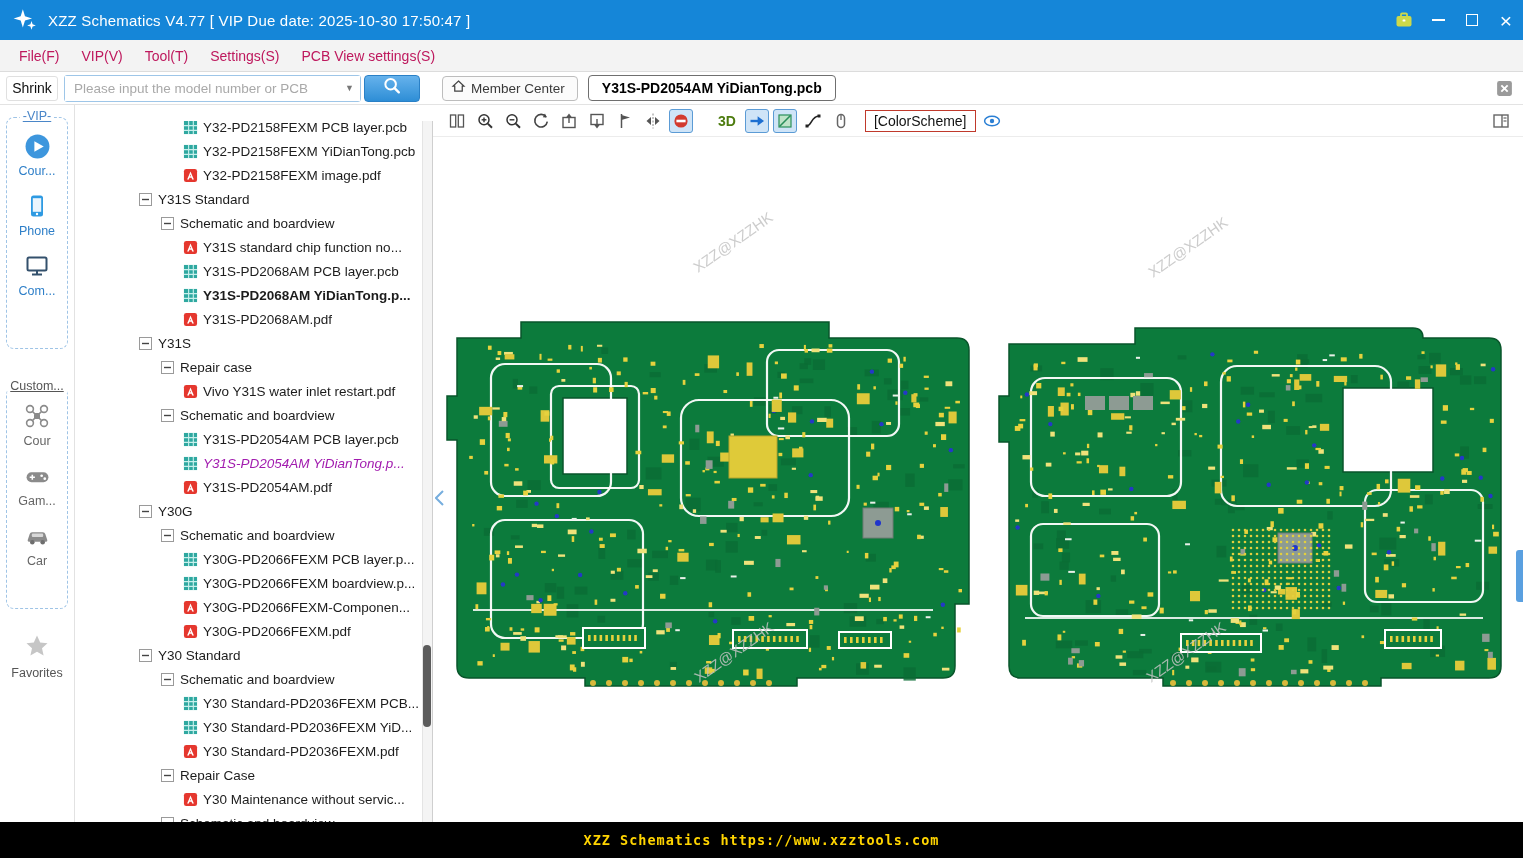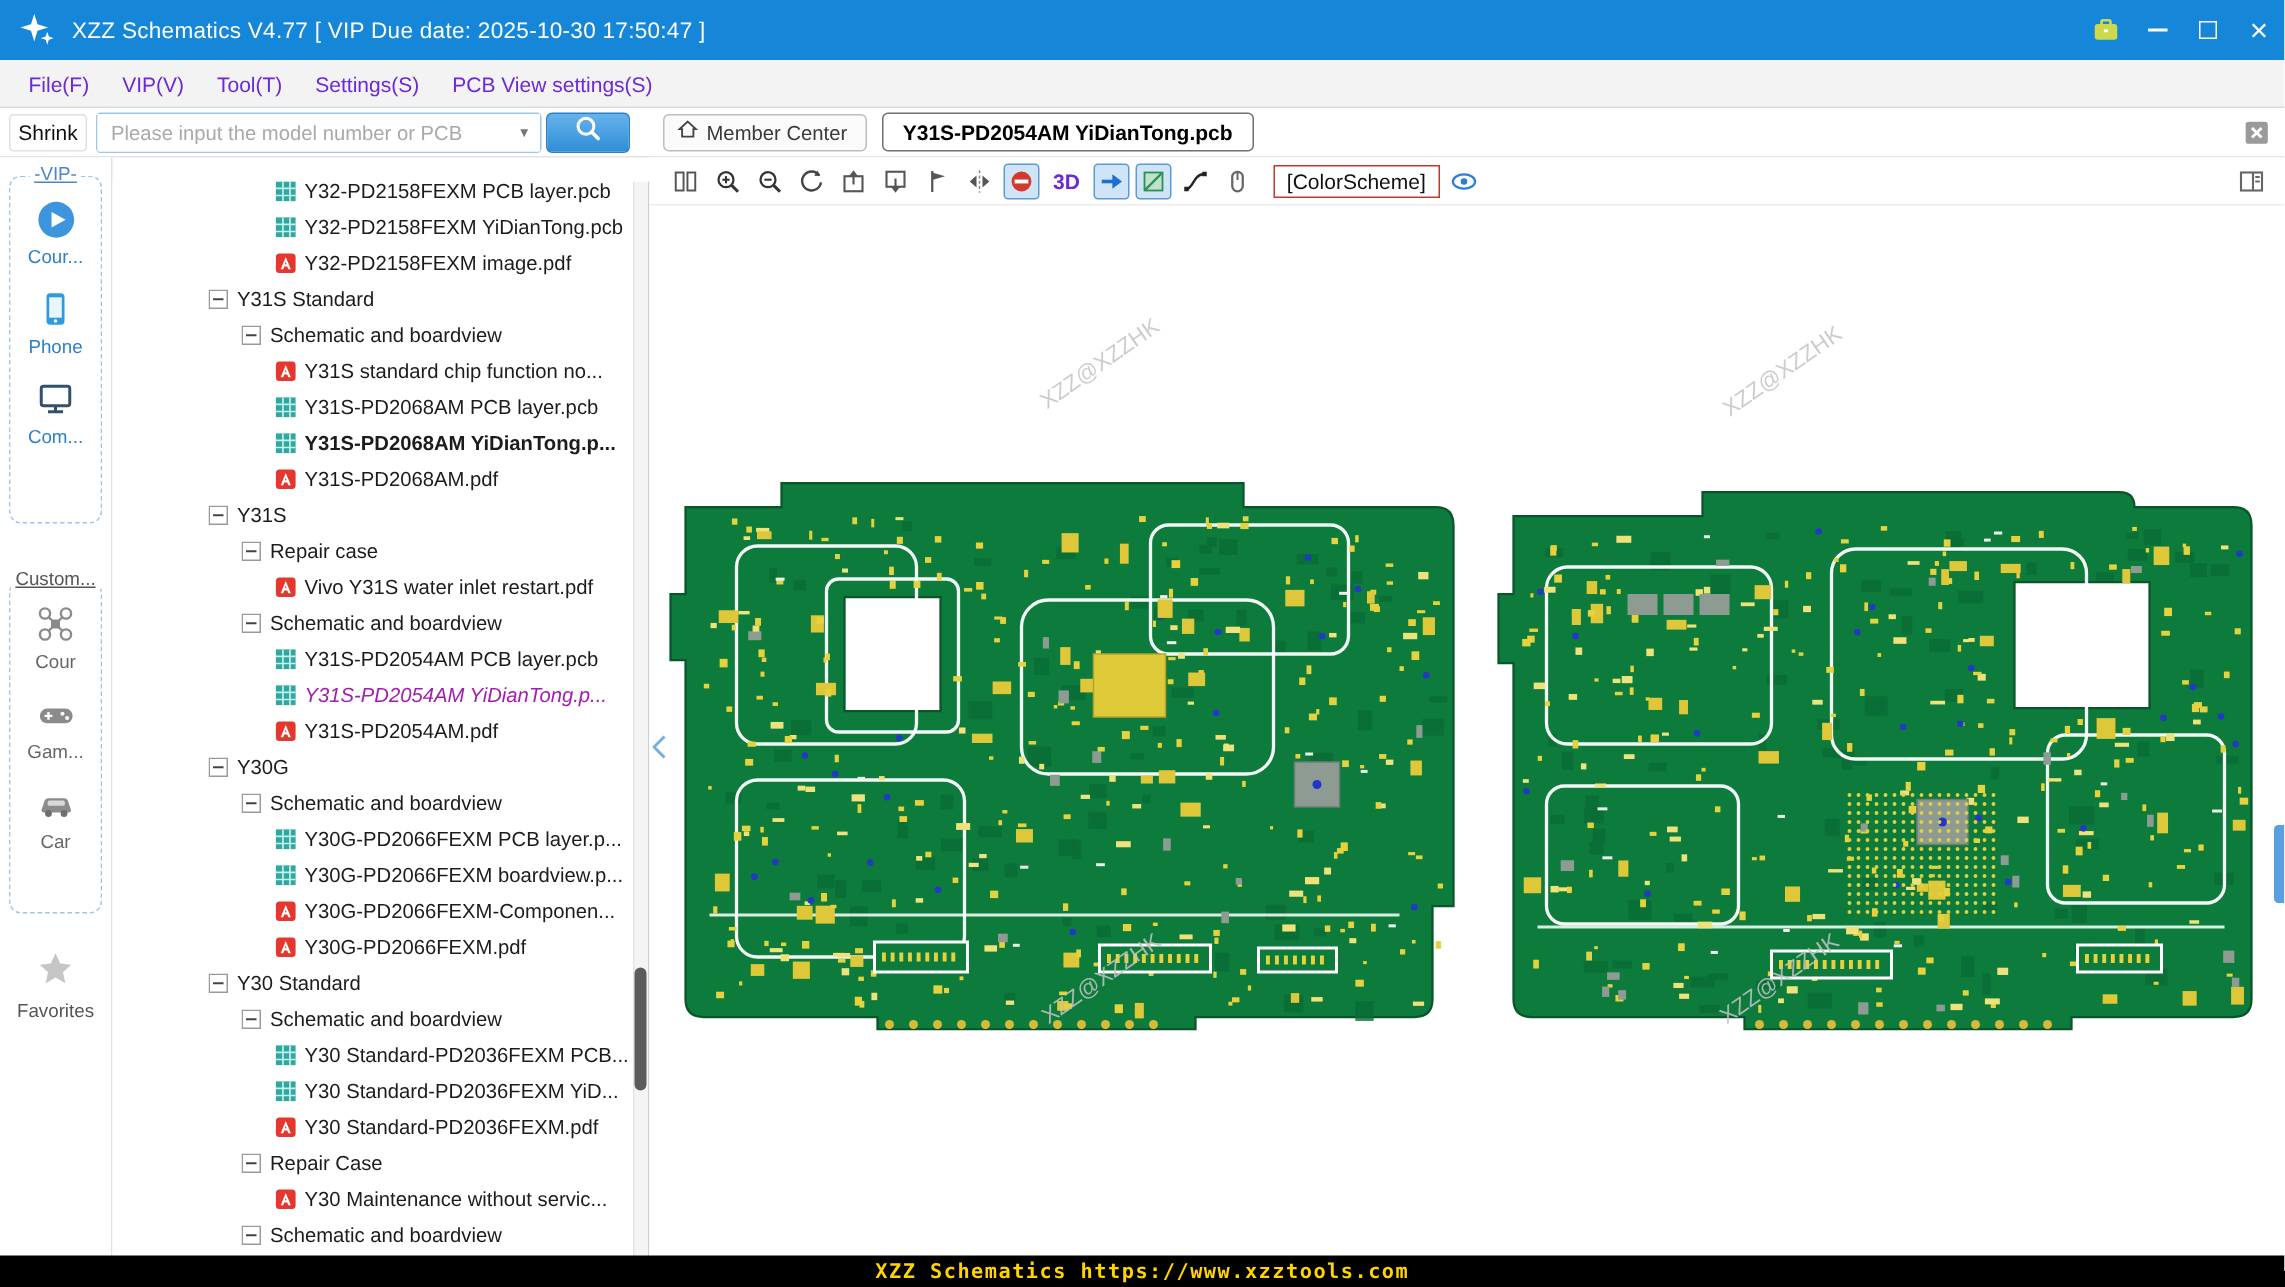--- a/index.html
+++ b/index.html
@@ -11,21 +11,21 @@
   .titlebar .logo { width:26px; height:26px; margin:0 10px 0 12px; display:flex; align-items:center; justify-content:center; }
   .titlebar .title-text { font-size:15px; letter-spacing:.2px; }
   .titlebar .spacer { flex:1; }
   .tb-btn { width:34px; height:40px; display:flex; align-items:center; justify-content:center; cursor:default; }
   .min-glyph { width:13px; height:2px; background:#fff; display:block; }
   .max-glyph { width:12px; height:12px; border:1.6px solid #fff; display:block; }
   .close-glyph { font-size:21px; line-height:1; color:#fff; font-weight:400; }
 
   
   .menubar { position:absolute; top:40px; left:0; right:0; height:32px; background:#f3f3f3; border-bottom:1px solid #dcdcdc; display:flex; align-items:center; padding-left:8px; }
-  .menu-item { padding:5px 11px; font-size:14px; color:#6d28d9; }
+  .menu-item { padding:5px 11px; font-size:14px; color:#be185d; }
 
   
   .toolbar { position:absolute; top:72px; left:0; right:0; height:33px; background:#fff; border-bottom:1px solid #e3e3e3; display:flex; align-items:center; }
   .shrink-btn { margin-left:6px; width:52px; height:25px; font-size:14px; color:#111; background:#fff; border:1px solid #e0e0e0; border-radius:3px; display:flex; align-items:center; justify-content:center; }
   .search-wrap { margin-left:6px; width:297px; height:27px; border:1px solid #9ec6e8; border-radius:3px; display:flex; align-items:center; background:#fff; position:relative; }
   .search-wrap input { border:none; outline:none; flex:1; height:100%; padding:0 20px 0 9px; font-size:13.5px; color:#333; font-family:"Liberation Sans",sans-serif; }
   .search-wrap input::placeholder { color:#a9a9a9; }
   .combo-chevron { position:absolute; right:6px; font-size:9px; color:#777; }
   .search-btn { margin-left:3px; width:56px; height:27px; border-radius:4px; background:linear-gradient(#66b2ec,#2e8ed6); border:1px solid #2a80c6; display:flex; align-items:center; justify-content:center; }
   .member-btn { margin-left:22px; height:25px; padding:0 12px 0 8px; border:1px solid #bdbdbd; border-radius:4px; background:#fbfbfb; display:flex; align-items:center; gap:5px; font-size:13.5px; color:#3a3a3a; }
@@ -55,30 +55,30 @@
   .tree-row.selected .tlabel { color:#a21caf;font-style:italic; }
   .tree-scroll { position:absolute; top:0; right:0; bottom:0; width:10px; background:#f4f4f4; border-left:1px solid #e4e4e4; }
   .tree-thumb { position:absolute; right:1px; width:8px; top:524px; height:82px; background:#5c5c5c; border-radius:4px; }
 
   
   .main-area { position:absolute; top:105px; left:433px; right:0; bottom:20px; background:#fff; }
   .pcb-toolbar { position:absolute; top:0; left:0; right:0; height:32px; background:#fff; border-bottom:1px solid #ececec; display:flex; align-items:center; padding-left:12px; gap:4px; }
   .ticon { width:24px; height:24px; display:flex; align-items:center; justify-content:center; border:1px solid transparent; border-radius:3px; }
   .ticon.active { background:#cfe4f7; border-color:#5b9bd5; }
   .ticon svg { width:18px; height:18px; }
-  .t3d { font-size:14px; font-weight:bold; color:#6d28d9; padding:2px 5px; }
+  .t3d { font-size:14px; font-weight:bold; color:#4d7c0f; padding:2px 5px;margin-left:16px; }
   .colorscheme-btn { margin-left:8px; border:1px solid #c0392b; background:#fff; color:#111; font-size:14px; padding:2px 8px; font-family:"Liberation Sans",sans-serif; }
   .pcb-toolbar .right-icon { position:absolute; right:10px; top:4px; }
   .pcb-viewer { position:absolute; top:33px; left:0; right:0; bottom:0; background:#fff; overflow:hidden; }
   .pcb-viewer svg { display:block; }
   .collapse-left { position:absolute; left:0; top:340px; width:12px; height:40px; display:flex; align-items:center; justify-content:center; }
   .collapse-right { position:absolute; right:0; top:412px; width:7px; height:52px; background:#5aa0e0; border-radius:3px 0 0 3px; }
 
   
-  .statusbar { position:absolute; left:0; right:0; bottom:0; height:21px; background:#000; z-index:60; display:flex; align-items:center; justify-content:center; }
+  .statusbar { position:absolute; left:0; right:0; bottom:0; height:36px; background:#000; z-index:60; display:flex; align-items:center; justify-content:center; }
   .statusbar .stext { font-family:"DejaVu Sans Mono", monospace; font-size:13.5px; font-weight:bold; color:#ffd400; letter-spacing:1px; }
 </style>
 </head>
 <body>
 
 <div class="titlebar">
   <span class="logo">
     <svg viewBox="0 0 24 24">
         <path d="M10 2 L12 8.5 L18.5 10.5 L12 12.5 L10 19 L8 12.5 L1.5 10.5 L8 8.5 Z" fill="#fff"></path>
         <path d="M18 13 L19 16 L22 17 L19 18 L18 21 L17 18 L14 17 L17 16 Z" fill="#fff"></path>

